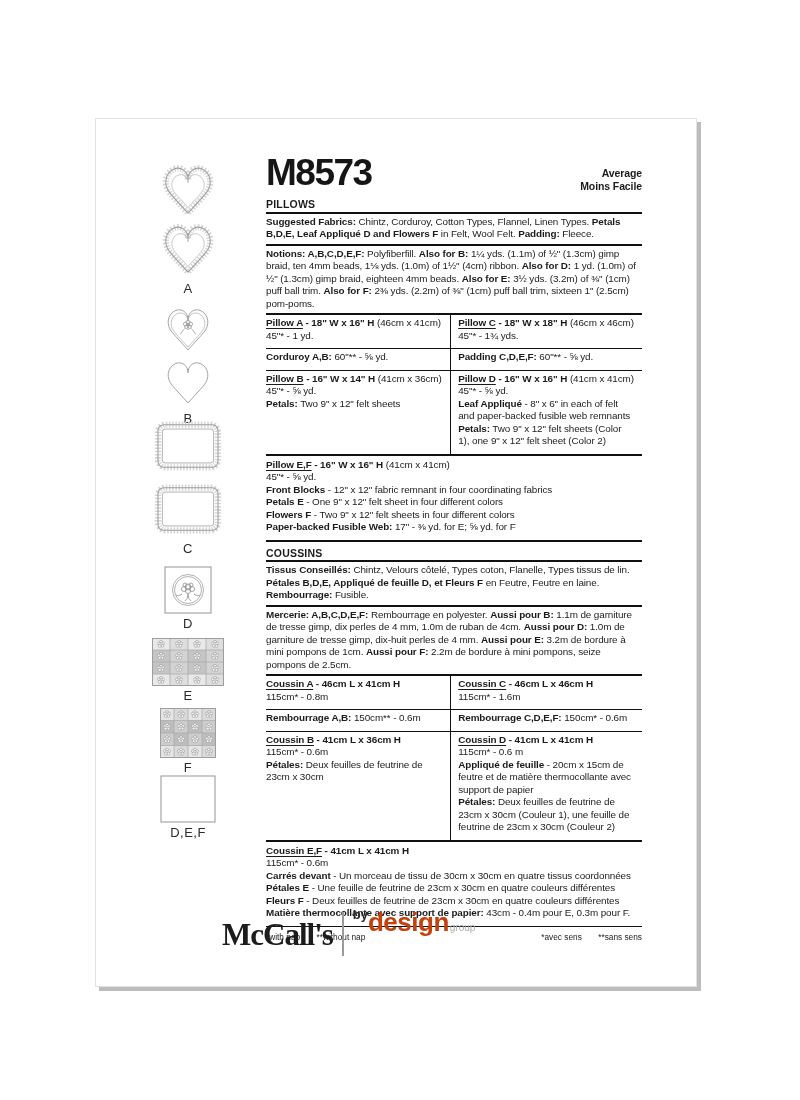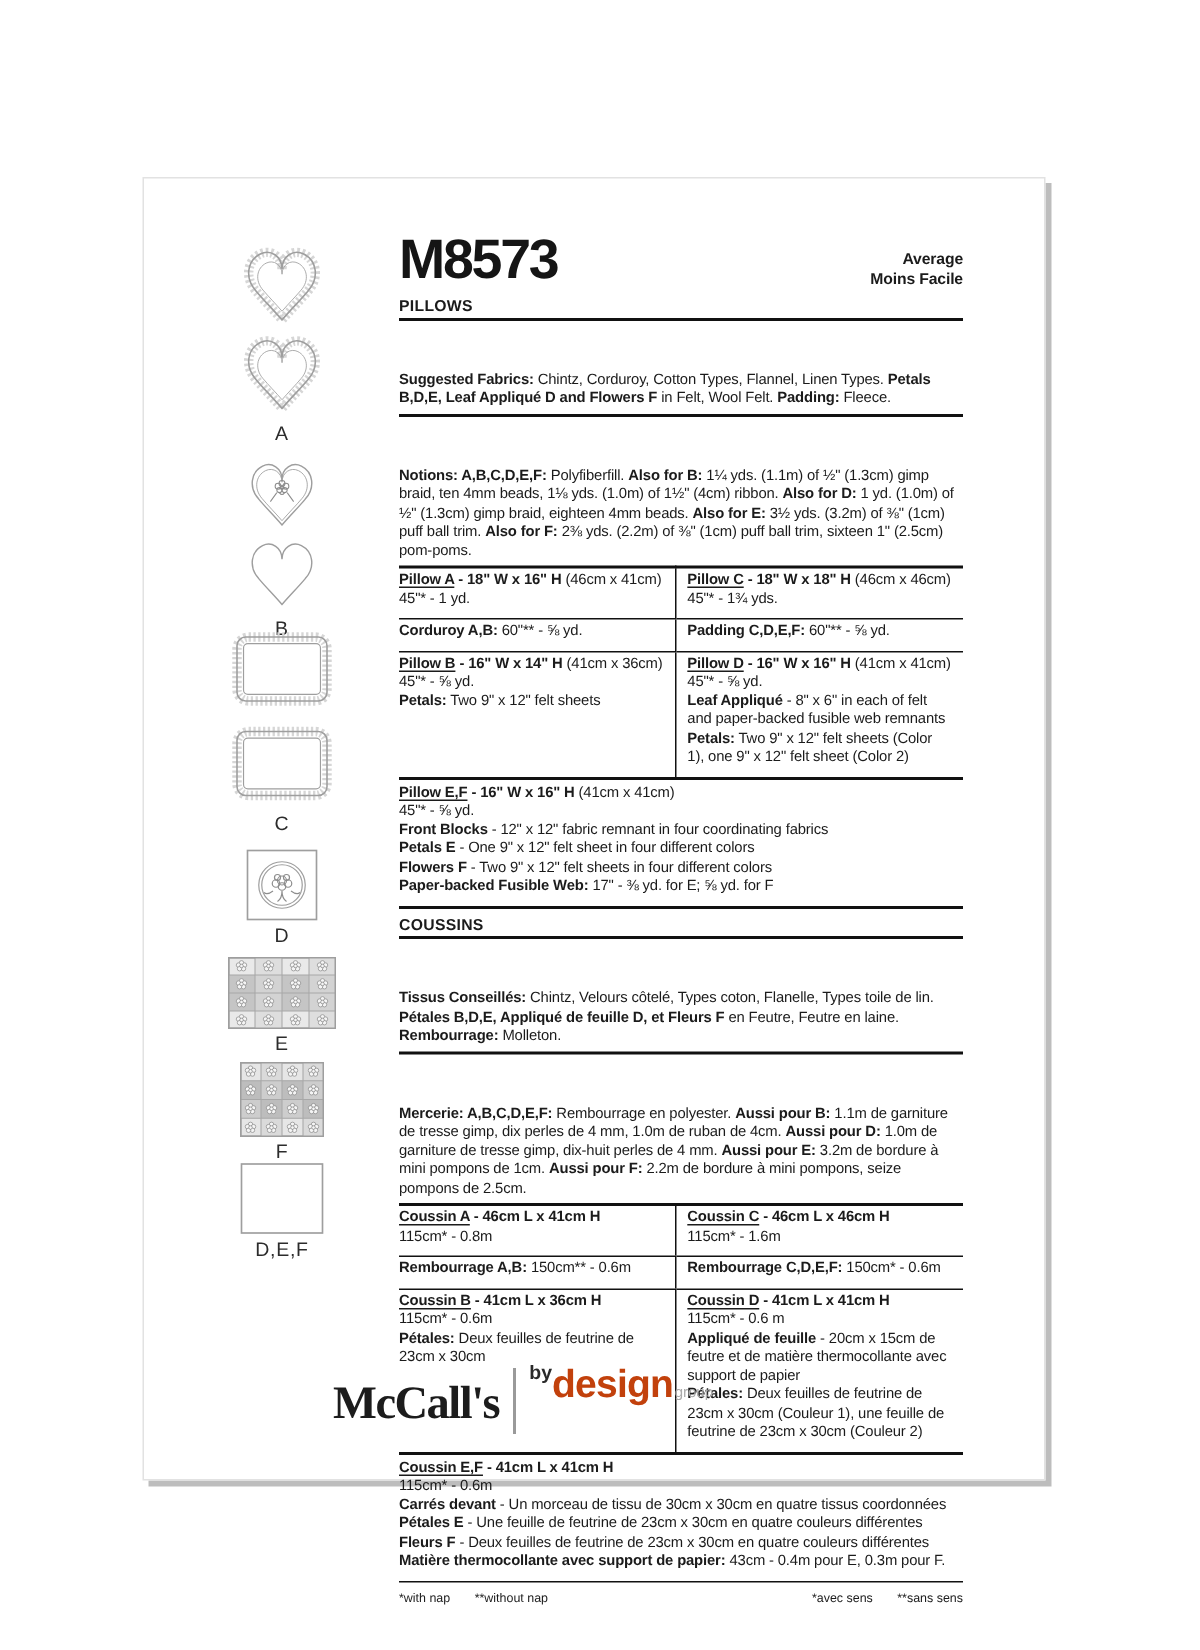--- a/index.html
+++ b/index.html
@@ -19,21 +19,21 @@
   .scrib{stroke:#8d8d8d;fill:none;stroke-width:.8;}
   #flw circle{fill:#f5f5f5;stroke:#8d8d8d;stroke-width:.5;}
   .gridline{stroke:#a8a8a8;stroke-width:.7;fill:none;}
   
   .content{position:absolute;left:170px;top:0;width:376px;font-size:9.9px;line-height:12.5px;letter-spacing:-.1px;}
   .title-row{display:flex;justify-content:space-between;align-items:flex-end;margin-top:30px;height:44px;}
   .pattern-no{font-size:37px;line-height:40px;font-weight:800;letter-spacing:-1.5px;color:#151515;}
   .difficulty{text-align:right;font-size:10.5px;font-weight:bold;line-height:13px;margin-top:5px;}
   .sec-head{font-size:10.5px;font-weight:bold;letter-spacing:.2px;border-bottom:2px solid #111;
             padding-bottom:1px;margin-top:5px;}
-  .para{padding:2px 0 3px;margin-top:32px;}
+  .para{padding:2px 0 3px;}
   .rule-b{border-bottom:2px solid #111;}
   .rule-b1{border-bottom:1.5px solid #111;}
   .spec{width:100%;border-collapse:collapse;border-top:2px solid #111;border-bottom:2px solid #111;table-layout:fixed;}
   .spec td{width:50%;vertical-align:top;padding:2px 8px 6px 0;}
   .spec td + td{border-left:1.5px solid #111;padding-left:7px;}
   .spec tr:not(:last-child) td{border-bottom:1.5px solid #111;}
   .block{padding:3px 0 6px;}
   .b{font-weight:bold;}
   .u{text-decoration:underline;text-underline-offset:1.5px;}
   .footnotes{display:flex;justify-content:space-between;font-size:8.3px;letter-spacing:0;margin-top:4px;gap:33px;}
@@ -242,21 +242,21 @@
         <tr>
           <td><span class="b u">Pillow B</span><span class="b"> - 16" W x 14" H</span><span> (41cm x 36cm)</span><br><span>45"* - ⅝ yd.</span><br><span class="b">Petals:</span><span> Two 9" x 12" felt sheets</span></td>
           <td><span class="b u">Pillow D</span><span class="b"> - 16" W x 16" H</span><span> (41cm x 41cm)</span><br><span>45"* - ⅝ yd.</span><br><span class="b">Leaf Appliqué</span><span> - 8" x 6" in each of felt and paper-backed fusible web remnants</span><br><span class="b">Petals:</span><span> Two 9" x 12" felt sheets (Color 1), one 9" x 12" felt sheet (Color 2)</span></td>
         </tr>
       </tbody>
         </table>
 
       <div class="block rule-b"><span class="b u">Pillow E,F</span><span class="b"> - 16" W x 16" H</span><span> (41cm x 41cm)</span><br><span>45"* - ⅝ yd.</span><br><span class="b">Front Blocks</span><span> - 12" x 12" fabric remnant in four coordinating fabrics</span><br><span class="b">Petals E</span><span> - One 9" x 12" felt sheet in four different colors</span><br><span class="b">Flowers F</span><span> - Two 9" x 12" felt sheets in four different colors</span><br><span class="b">Paper-backed Fusible Web:</span><span> 17" - ⅜ yd. for E; ⅝ yd. for F</span></div>
 
       <div class="sec-head">COUSSINS</div>
-      <div class="para rule-b"><span class="b">Tissus Conseillés:</span><span> Chintz, Velours côtelé, Types coton, Flanelle, Types toile de lin. </span><span class="b">Pétales B,D,E, Appliqué de feuille D, et Fleurs F</span><span> en Feutre, Feutre en laine. </span><span class="b">Rembourrage:</span><span> Molleton.</span></div>
+      <div class="para rule-b"><span class="b">Tissus Conseillés:</span><span> Chintz, Velours côtelé, Types coton, Flanelle, Types tissus de lin. </span><span class="b">Pétales B,D,E, Appliqué de feuille D, et Fleurs F</span><span> en Feutre, Feutre en laine. </span><span class="b">Rembourrage:</span><span> Fusible.</span></div>
       <div class="para"><span class="b">Mercerie: A,B,C,D,E,F:</span><span> Rembourrage en polyester. </span><span class="b">Aussi pour B:</span><span> 1.1m de garniture de tresse gimp, dix perles de 4 mm, 1.0m de ruban de 4cm. </span><span class="b">Aussi pour D:</span><span> 1.0m de garniture de tresse gimp, dix-huit perles de 4 mm. </span><span class="b">Aussi pour E:</span><span> 3.2m de bordure à mini pompons de 1cm. </span><span class="b">Aussi pour F:</span><span> 2.2m de bordure à mini pompons, seize pompons de 2.5cm.</span></div>
 
       <table class="spec">
         <tbody>
             <tr>
           <td><span class="b u">Coussin A</span><span class="b"> - 46cm L x 41cm H</span><br><span>115cm* - 0.8m</span></td>
           <td><span class="b u">Coussin C</span><span class="b"> - 46cm L x 46cm H</span><br><span>115cm* - 1.6m</span></td>
         </tr>
         <tr>
           <td><span class="b">Rembourrage A,B:</span><span> 150cm** - 0.6m</span></td>

